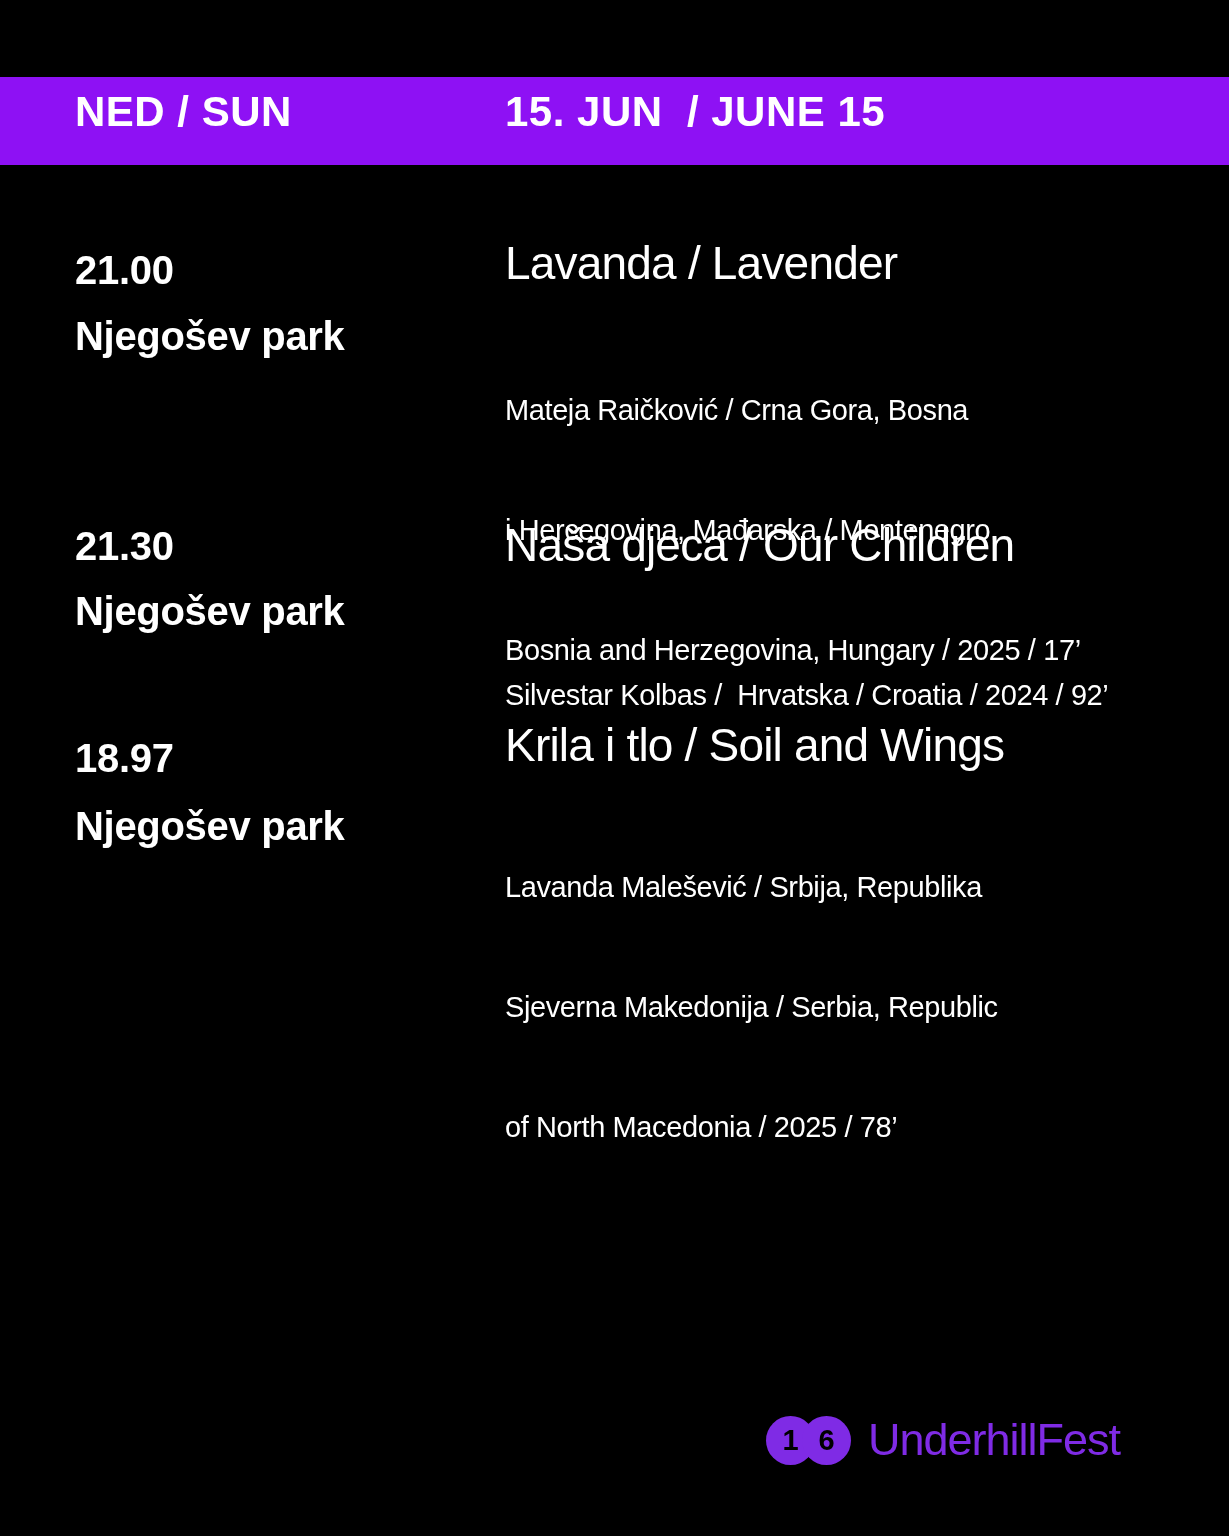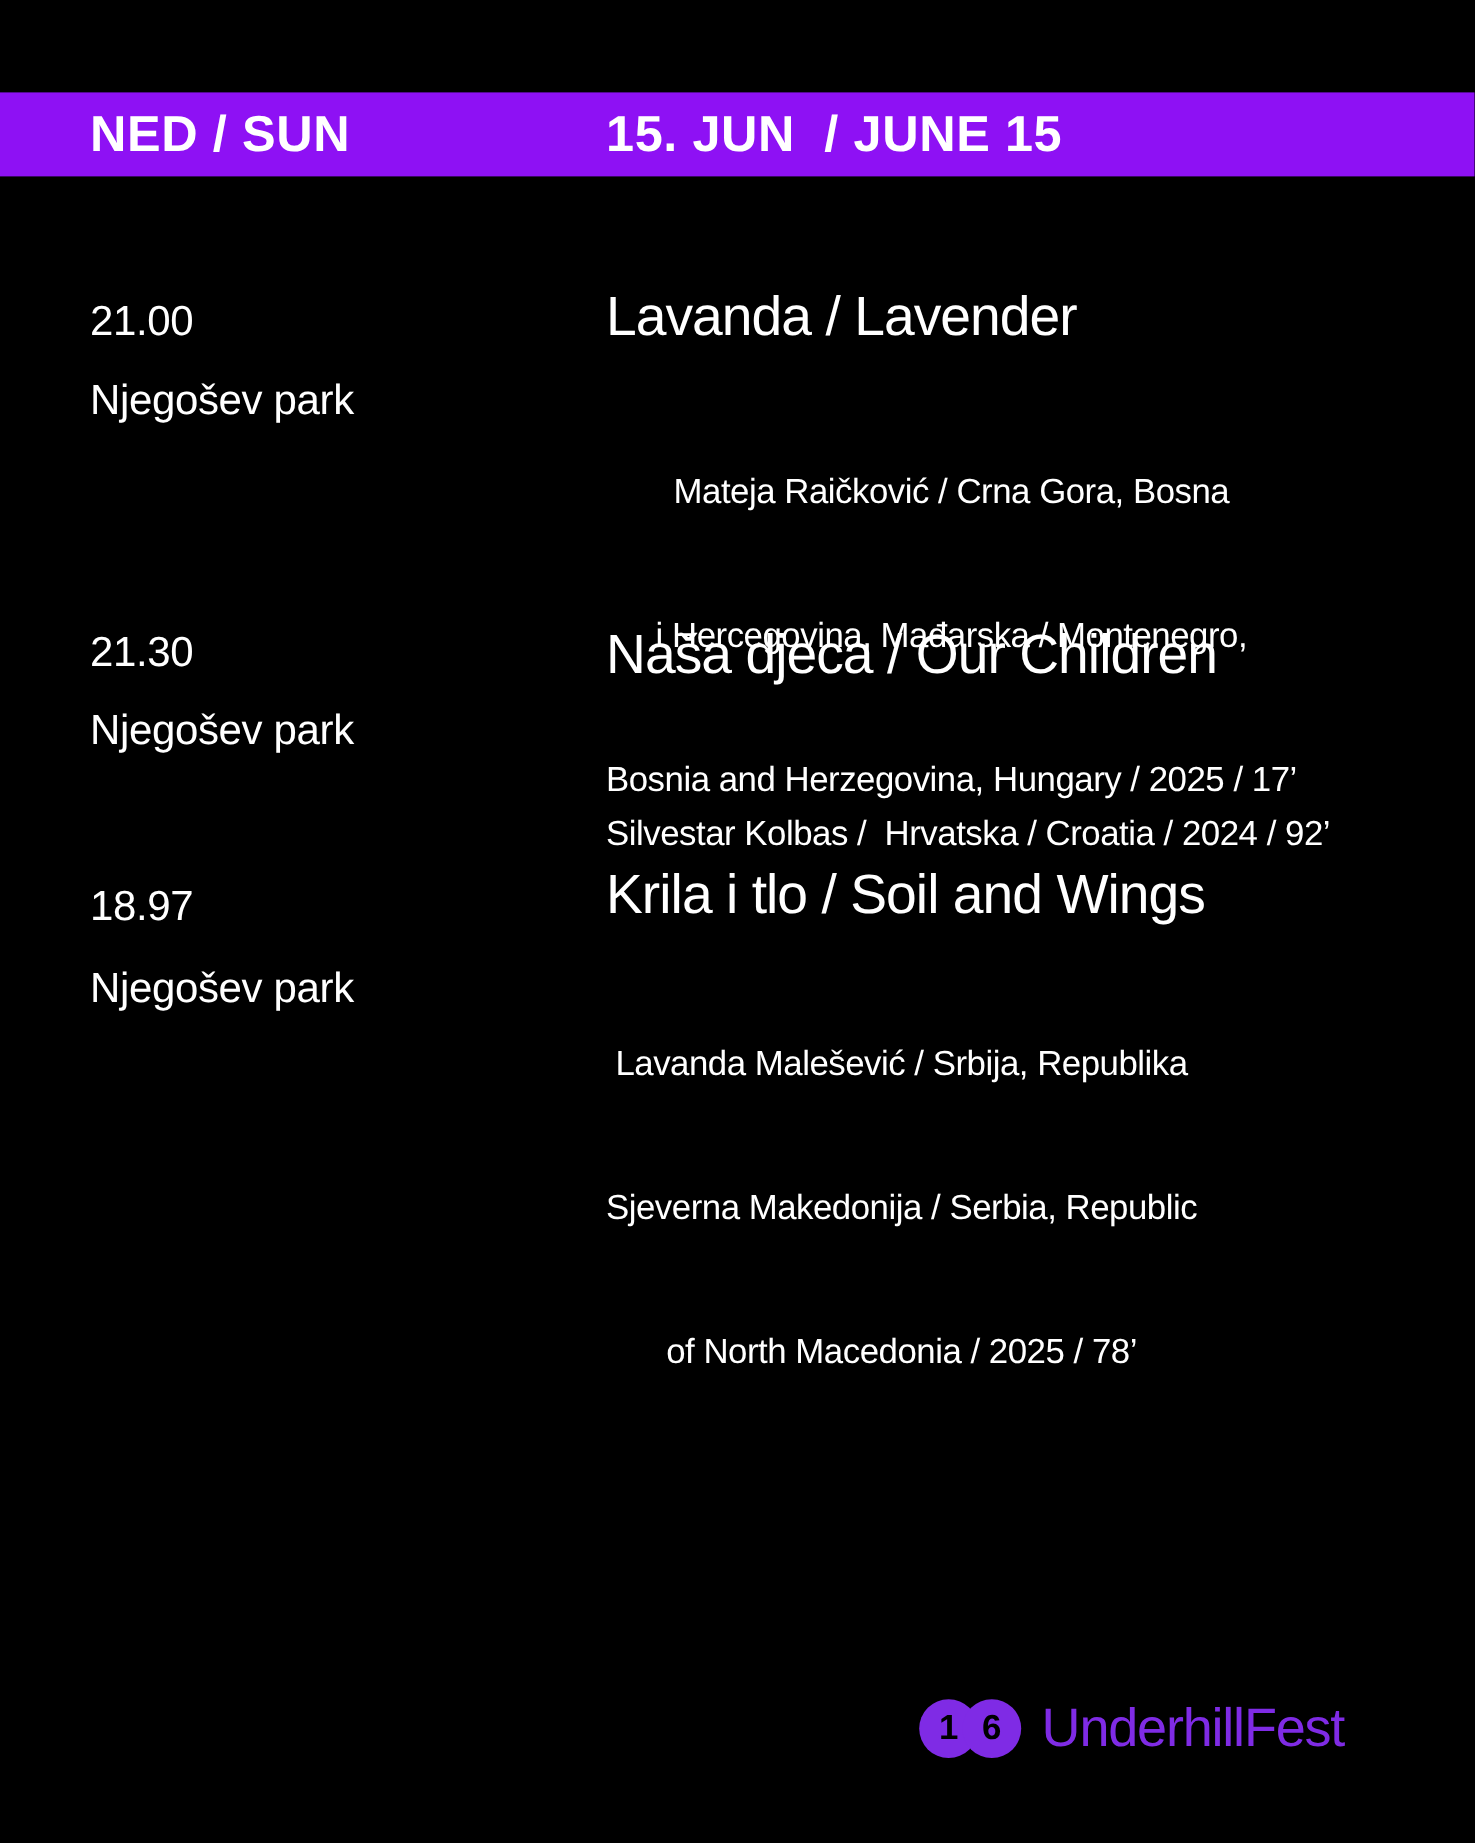--- a/index.html
+++ b/index.html
@@ -15,41 +15,41 @@
     overflow: hidden;
     font-family: "Liberation Sans", sans-serif;
     color: var(--text, #fff);
   }
   
   .band {
     position: absolute;
     left: 0;
     top: 77px;
     width: 100%;
-    height: 70px;
+    height: 88px;
     background: var(--band, #8E11F4);
   }
   .band-day, .band-date {
     position: absolute;
     top: 0;
     line-height: 70px;
     font-size: 42px;
     font-weight: bold;
     color: var(--text, #fff);
     white-space: pre;
     letter-spacing: 0.5px;
   }
   .band-day  { left: 75px; }
   .band-date { left: 505px; }
   
   .time, .venue {
     position: absolute;
     left: 75px;
-    font-size: 35px;
-    font-weight: normal;
+    font-size: 40px;
+    font-weight: bold;
     line-height: 1;
     letter-spacing: -0.3px;
     white-space: pre;
   }
   .title {
     position: absolute;
     left: 505px;
     margin: 0;
     font-size: 46px;
     font-weight: 400;
@@ -58,21 +58,20 @@
     white-space: pre;
   }
   .details {
     position: absolute;
     left: 505px;
     font-size: 29px;
     font-weight: 400;
     line-height: 40px;
     letter-spacing: -0.4px;
     white-space: pre;
-    text-align: center;
   }
   
   .footer {
     position: absolute;
     left: 766px;
     top: 1415px;
     display: flex;
     align-items: center;
     height: 50px;
   }

